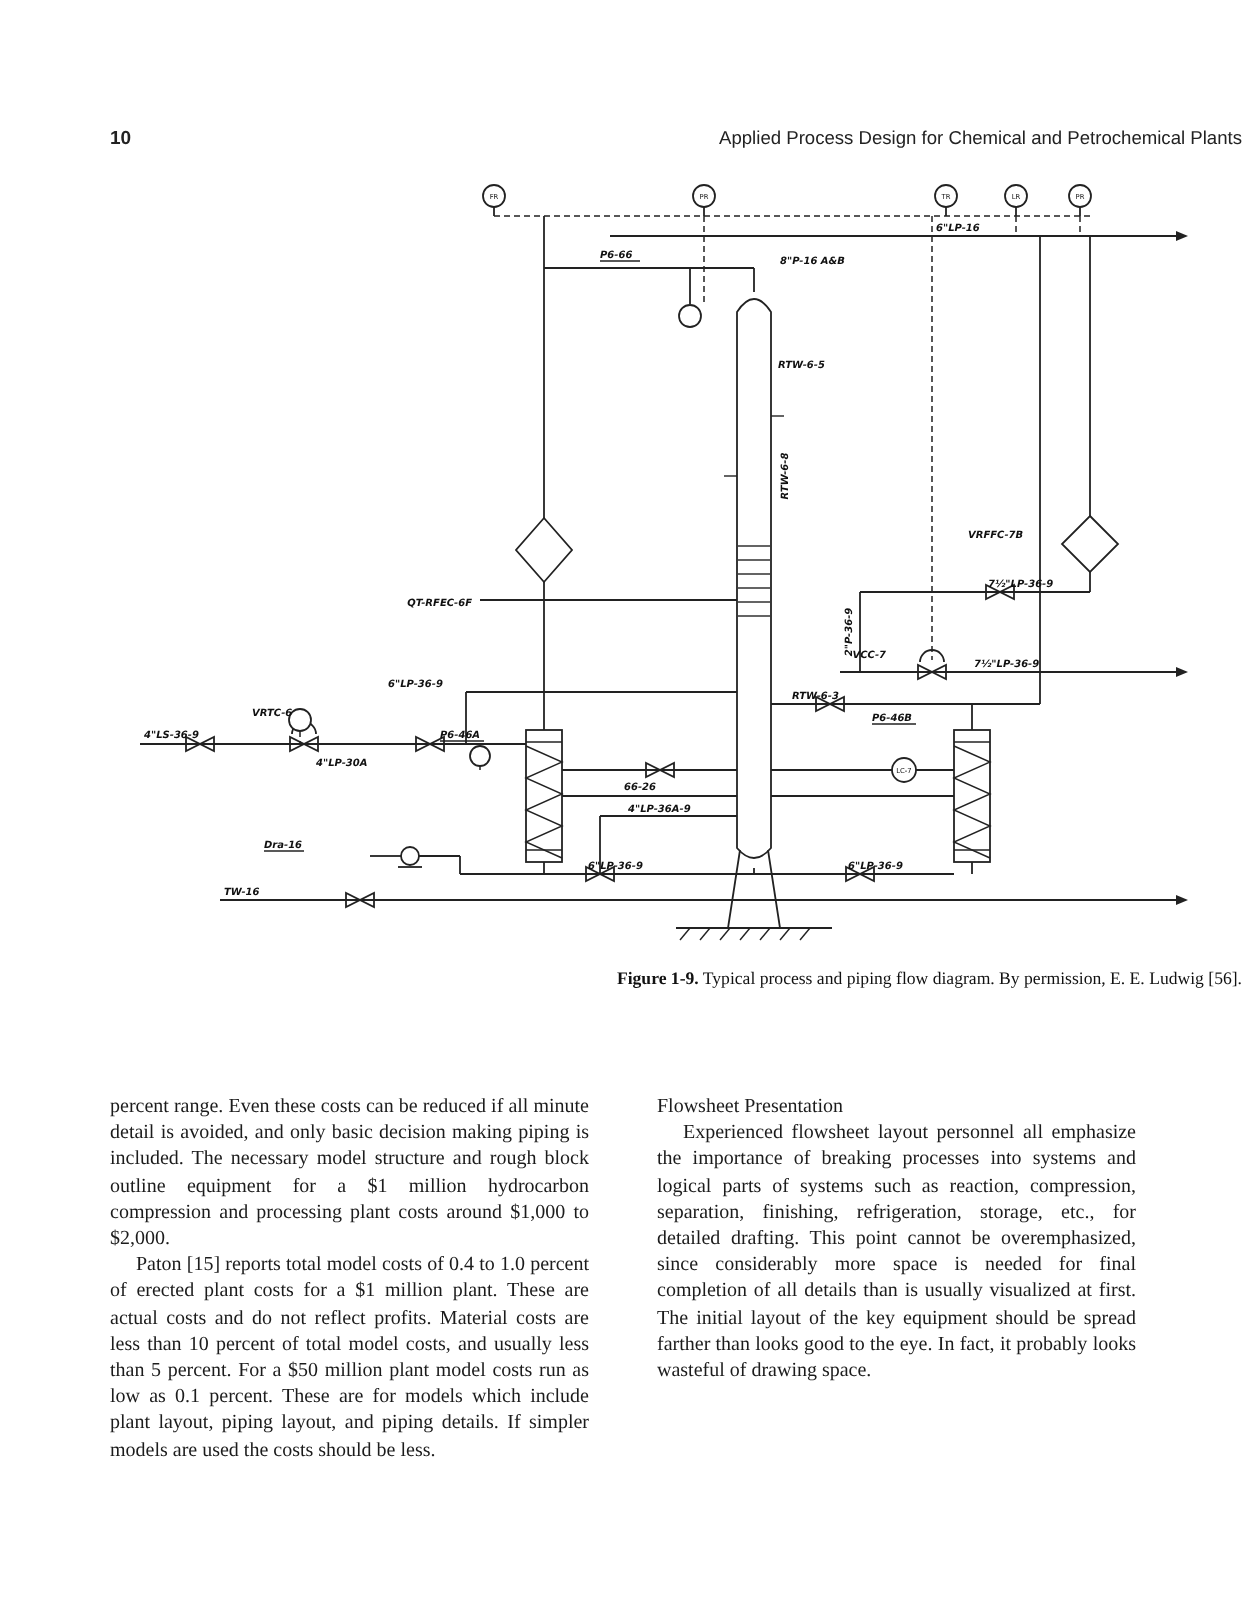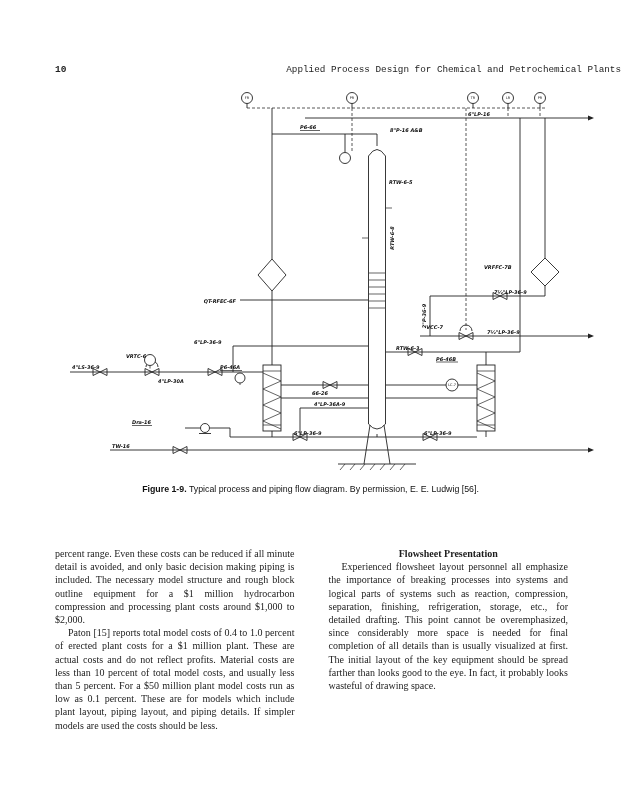--- a/index.html
+++ b/index.html
@@ -1,31 +1,31 @@
 <!DOCTYPE html>
 <html><head>
 <meta charset="utf-8">
 <style>
   html,body{margin:0;padding:0}
   body{width:621px;height:800px;position:relative;background:#ffffff;
        font-family:"Liberation Serif",serif;color:#1c1c1c;overflow:hidden}
   .header{position:absolute;top:64px;left:0;width:621px;height:14px;
-          font-family:Liberation Mono, monospace;font-size:9.3px;color:#222}
+          font-family:Liberation Sans, sans-serif;font-size:9.3px;color:#222}
   .pagenum{position:absolute;left:55px;top:0;font-weight:bold;font-size:9.5px}
   .runtitle{display:block;text-align:right;width:100%}
   .figwrap{position:absolute;top:88px;left:0;width:621px;height:392px}
-  .caption{position:absolute;top:484px;left:0;width:621px;text-align:center;
-           font-family:Liberation Sans, sans-serif;font-size:8.8px;color:#111}
+  .caption{position:absolute;top:484px;left:0;width:621px;text-align:right;
+           font-family:Liberation Serif, serif;font-size:8.8px;color:#111}
   .cols{position:absolute;top:547px;left:55px;width:513px;display:flex;gap:34px;
         font-size:10px;line-height:13.2px;text-align:justify}
   .col{flex:1;min-width:0}
   .col p{margin:0}
   .col p.ind{text-indent:13px}
   .col p + p{}
-  .colhead{font-weight:bold;font-size:10px;margin:0 0 9px 0;text-align:center}
+  .colhead{font-weight:normal;font-size:10px;margin:0 0 9px 0;text-align:left}
   
   .diag path,.diag rect,.diag circle,.diag polygon{stroke:#222;stroke-width:0.9;fill:none}
   .diag .dash path{stroke-dasharray:3 2;stroke-width:0.75}
   .diag polygon.arr{fill:#222;stroke:none}
   .diag .fillw{fill:#fff}
   .diag .thin{stroke-width:0.7}
   .diag text{font:italic 700 5px "DejaVu Sans",sans-serif;fill:#111;stroke:none}
   .diag text.tag{font:400 3.4px "DejaVu Sans",sans-serif;text-anchor:middle;font-style:normal}
   .diag text.ctr{text-anchor:middle}
   .diag text.end{text-anchor:end}

